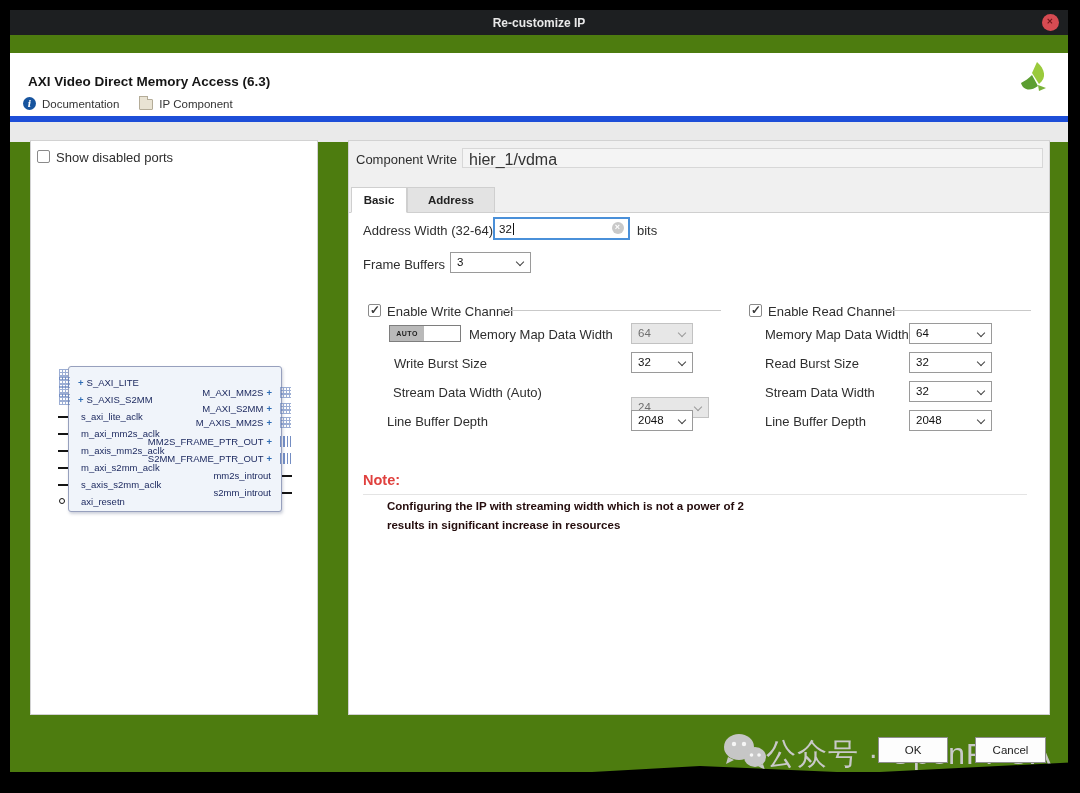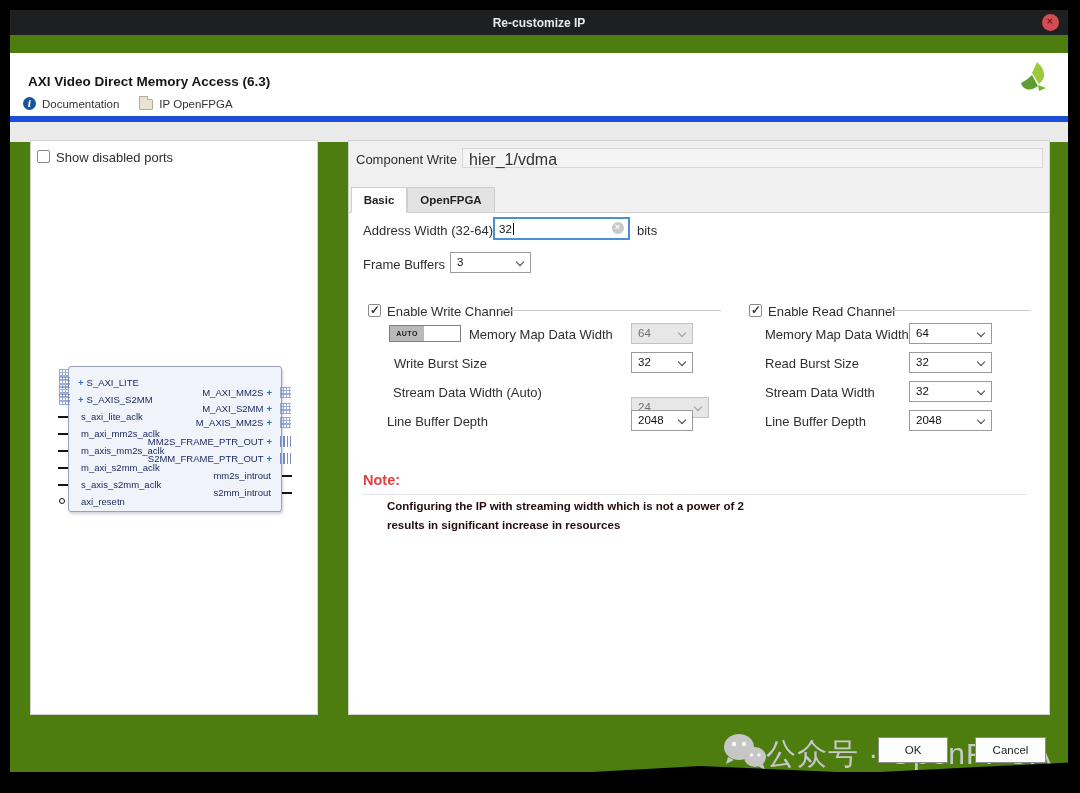--- a/index.html
+++ b/index.html
@@ -103,21 +103,21 @@
     </svg>
   </div>
 
   <div class="tbar">
     <div class="tbar-item">
       <span class="info-icon"></span>
       <span>Documentation</span>
     </div>
     <div class="tbar-item">
       <span class="folder-icon"></span>
-      <span>IP OpenFPGA</span>
+      <span>IP Component</span>
     </div>
   </div>
 
   <div class="band"></div>
 
   <div class="lpanel">
     <span class="cb" style="left:6px;top:9px"></span>
     <span class="lbl" style="left:25px;top:9px">Show disabled ports</span>
 
     <div class="hatch dots" style="left:28px;top:228px"></div>
@@ -143,21 +143,21 @@
       <div class="port r" style="top:118px;padding-right:4px"><span>s2mm_introut</span><span class="stub sr"></span></div>
     </div>
   </div>
 
   <div class="rpanel">
     <div class="rphead"></div>
     <span class="lbl" style="left:7px;top:11px">Component Write</span>
     <div class="field" style="left:113px;top:7px;width:581px;height:20px"><span>hier_1/vdma</span></div>
 
     <div class="tab active" style="left:2px;top:46px;width:56px"><span>Basic</span></div>
-    <div class="tab inactive" style="left:58px;top:46px;width:88px"><span>OpenFPGA</span></div>
+    <div class="tab inactive" style="left:58px;top:46px;width:88px"><span>Address</span></div>
 
     <span class="lbl" style="left:14px;top:82px">Address Width (32-64)</span>
     <div class="tinput" style="left:144px;top:76px;width:137px;height:23px">
       <span>32</span>
         <span class="caret"></span>
       <span class="clear-ic"></span>
     </div>
     <span class="lbl" style="left:288px;top:82px">bits</span>
 
     <span class="lbl" style="left:14px;top:116px">Frame Buffers</span>

